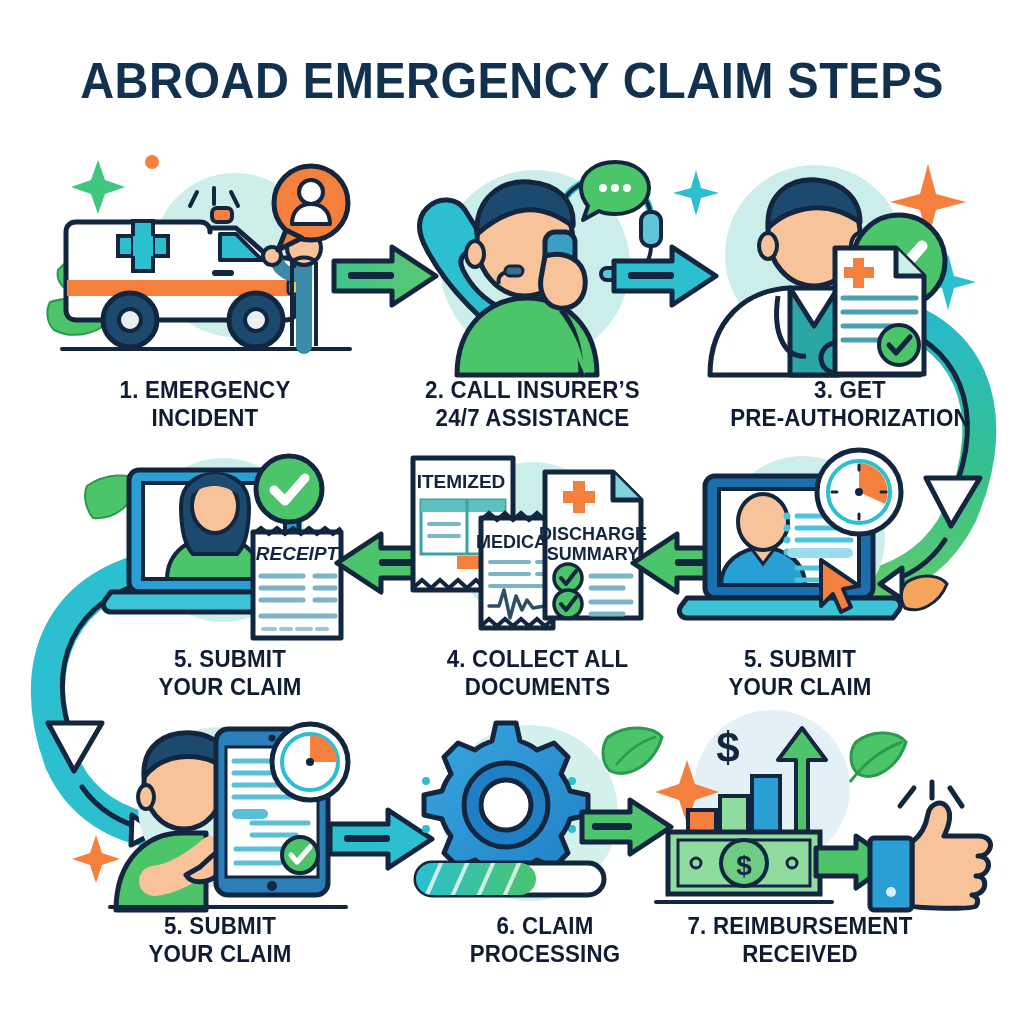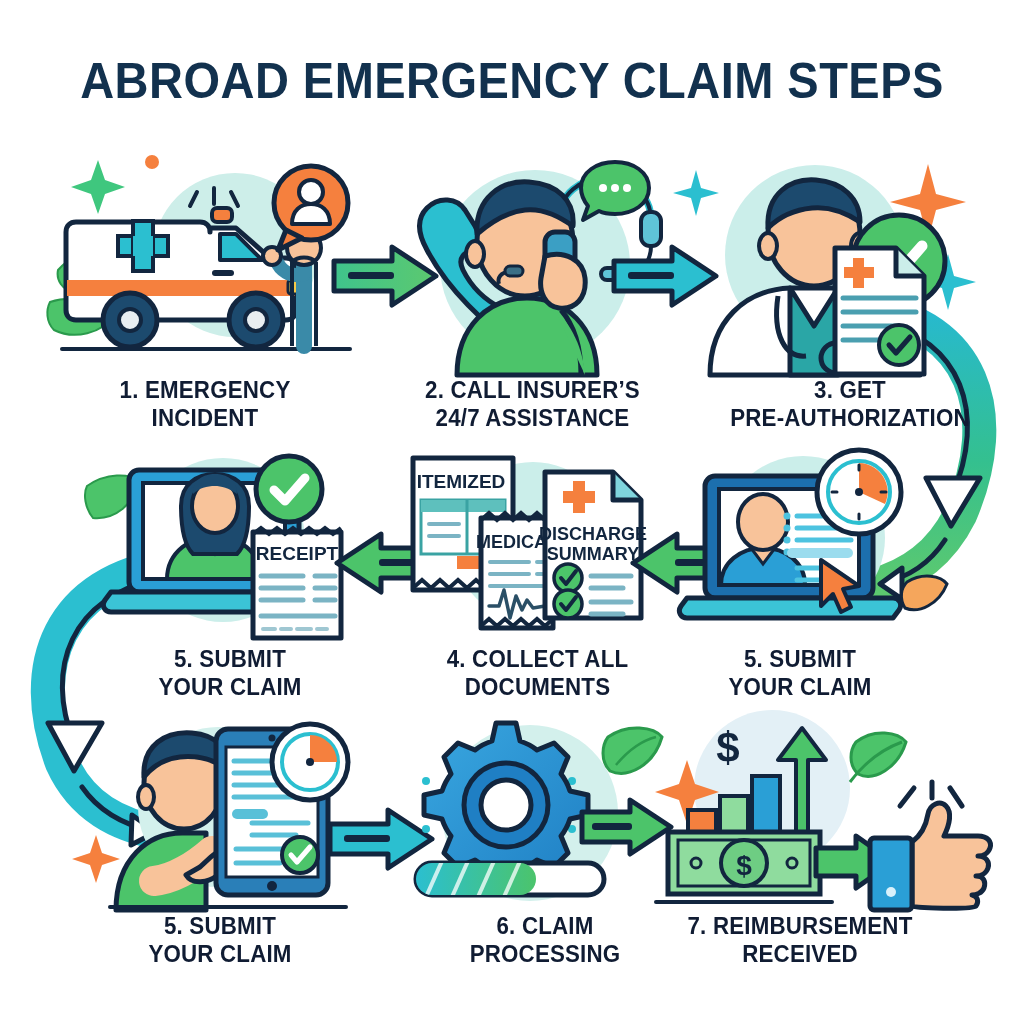--- a/index.html
+++ b/index.html
@@ -237,21 +237,21 @@
         <circle cx="219" cy="195" r="20" fill="#4cc46a" stroke="#12263f" stroke-width="4"></circle>
         <path d="M209 195 L216 203 L230 187" fill="none" stroke="#12263f" stroke-width="5" stroke-linecap="round" stroke-linejoin="round"></path>
       </g>
     </svg>
   </div>
   <div class="caption" style="left:700px;top:376px;width:300px;">
     <span>3. GET</span>
     <span>PRE-AUTHORIZATION</span>
   </div>
 
-  <div class="cell" style="left:95px;top:450px;width:265px;height:190px;">
+  <div class="cell" style="left:95px;top:450px;width:265px;height:190px;font-style:italic;">
     <svg class="art" viewBox="0 0 265 190">
       <circle cx="128" cy="90" r="82" fill="#cbeeea"></circle>
       <g>
         <path d="M-8 36 C 12 22, 34 24, 44 30 C 40 54, 20 70, -2 68 C -10 58, -12 44, -8 36 Z" fill="#4cc46a" stroke="#2a9a4c" stroke-width="2"></path>
       </g>
 
       <g>
         <rect x="34" y="20" width="170" height="122" rx="10" fill="#2a9fd6" stroke="#12263f" stroke-width="5"></rect>
         <rect x="48" y="33" width="142" height="96" fill="#ffffff" stroke="#12263f" stroke-width="4"></rect>
         <path d="M16 142 L222 142 C 228 142, 232 148, 228 154 L222 162 L16 162 C 10 162, 6 156, 10 150 Z" fill="#3bc4d6" stroke="#12263f" stroke-width="5" stroke-linejoin="round"></path>

